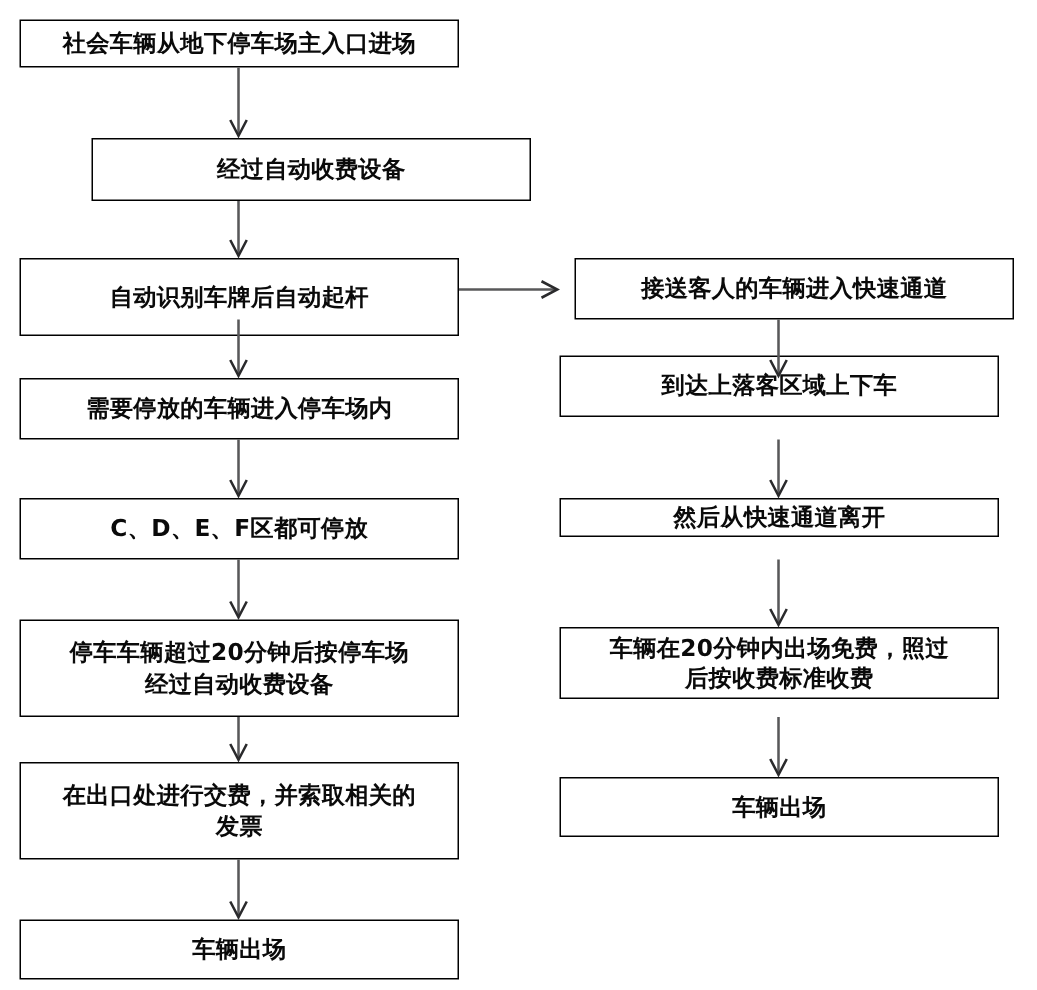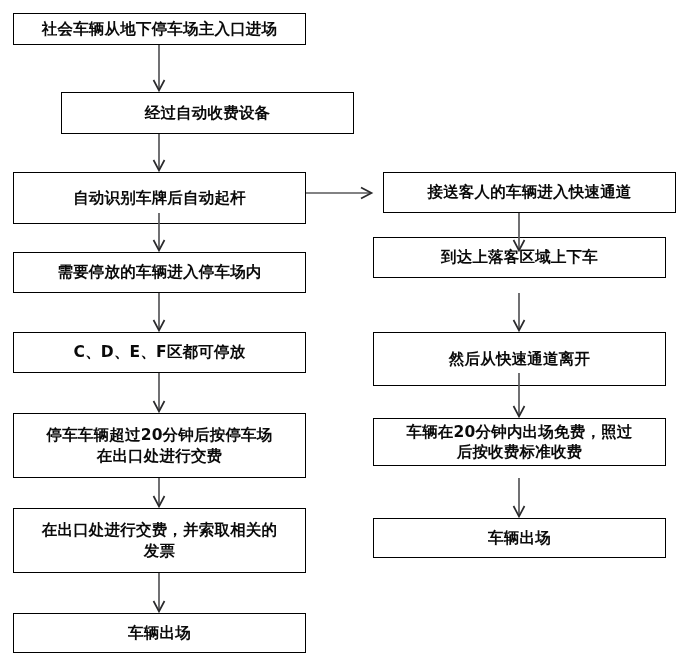--- a/index.html
+++ b/index.html
@@ -70,41 +70,41 @@
   <div class="node" style="left:13px; top:252px; width:293px; height:41px;">
     <span class="txt">需要停放的车辆进入停车场内</span>
   </div>
 
   <div class="node" style="left:13px; top:332px; width:293px; height:41px;">
     <span class="txt">C、D、E、F区都可停放</span>
   </div>
 
   <div class="node" style="left:13px; top:413px; width:293px; height:65px;">
     <span class="txt">停车车辆超过20分钟后按停车场
-在出口处进行交费</span>
+经过自动收费设备</span>
   </div>
 
   <div class="node" style="left:13px; top:508px; width:293px; height:65px;">
     <span class="txt">在出口处进行交费，并索取相关的
 发票</span>
   </div>
 
   <div class="node" style="left:13px; top:613px; width:293px; height:40px;">
     <span class="txt">车辆出场</span>
   </div>
 
   <div class="node" style="left:373px; top:172px; width:293px; height:41px;margin-left:10px;">
     <span class="txt">接送客人的车辆进入快速通道</span>
   </div>
 
   <div class="node" style="left:373px; top:237px; width:293px; height:41px;">
     <span class="txt">到达上落客区域上下车</span>
   </div>
 
-  <div class="node" style="left:373px; top:332px; width:293px; height:54px;">
+  <div class="node" style="left:373px; top:332px; width:293px; height:26px;">
     <span class="txt">然后从快速通道离开</span>
   </div>
 
   <div class="node" style="left:373px; top:418px; width:293px; height:48px;">
     <span class="txt">车辆在20分钟内出场免费，照过
 后按收费标准收费</span>
   </div>
 
   <div class="node" style="left:373px; top:518px; width:293px; height:40px;">
     <span class="txt">车辆出场</span>

